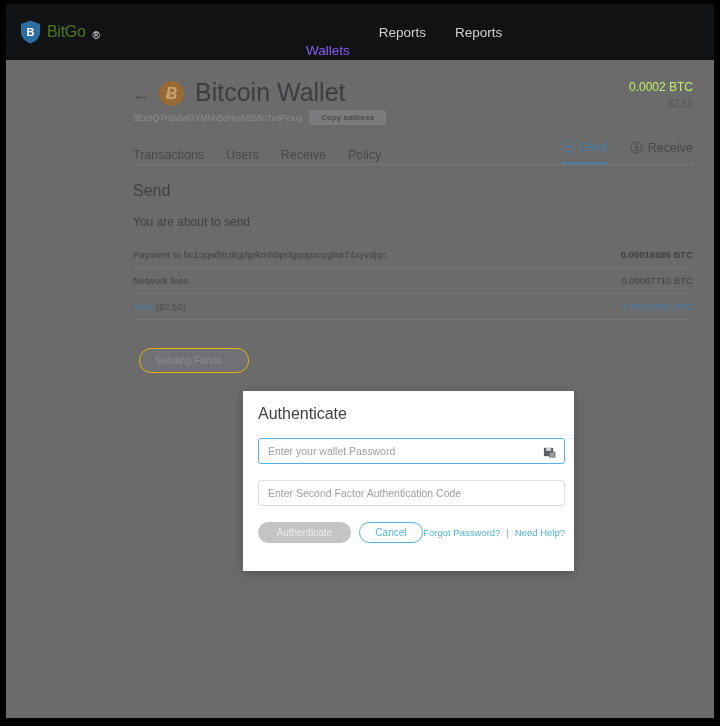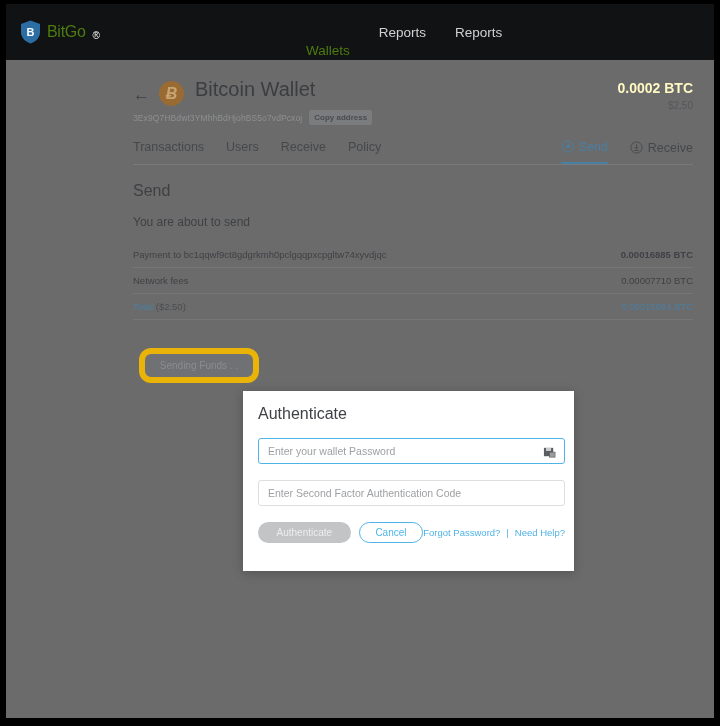--- a/index.html
+++ b/index.html
@@ -70,21 +70,21 @@
     display: flex;
     align-items: center;
     gap: 29px;
   }
   .navlink {
     font-size: 13.5px;
     color: #cfd2d4;
     cursor: pointer;
     white-space: nowrap;
   }
-  .navlink.active { color: #4d7c0f; margin-top: 37px; }
+  .navlink.active { color: #8b5cf6; margin-top: 37px; }
 
   
   .content {
     position: absolute;
     left: 0;
     top: 56px;
     width: 708px;
     height: 658px;
   }
   .wallet-head {
@@ -116,36 +116,35 @@
     font-weight: bold;
     display: flex;
     align-items: center;
     justify-content: center;
     font-style: italic;
   }
   .wallet-title {
     position: absolute;
     left: 62px;
     top: 4px;
-    font-size: 20px;
+    font-size: 25px;
     color: #3b3d41;
     font-weight: normal;
     white-space: nowrap;
   }
   .balance {
     position: absolute;
     right: 0;
     top: 6px;
     text-align: right;
   }
   .balance-main {
-    font-size: 14px;
-    color: #fef9c3;
-    white-space: nowrap;
-    font-weight: bold;
+    font-size: 12px;
+    color: #bef264;
+    white-space: nowrap;
   }
   .balance-sub {
     font-size: 10px;
     color: #55575b;
     margin-top: 4px;
   }
   .addr-row {
     position: absolute;
     left: 127px;
     top: 50px;
@@ -157,42 +156,42 @@
     font-size: 8.5px;
     color: #8d8f92;
     letter-spacing: 0.1px;
     white-space: nowrap;
   }
   .copy-addr {
     font-size: 8px;
     font-weight: bold;
     color: #4a4c50;
     background: #7b7c7e;
-    padding: 3px 5px;
+    padding: 3px 12px;
     border-radius: 2px;
     cursor: pointer;
     white-space: nowrap;
   }
 
   
   .tabs-row {
     position: absolute;
     left: 127px;
     top: 72px;
     width: 560px;
     height: 32px;
     border-bottom: 1px solid #78797c;
   }
   .tabs-left {
     position: absolute;
     left: 0;
     top: 0;
     display: flex;
     gap: 22px;
-    align-items: center;
+    align-items: flex-end;
     height: 30px;
   }
   .tab {
     font-size: 12.5px;
     color: #46484c;
     cursor: pointer;
     white-space: nowrap;
   }
   .tabs-right {
     position: absolute;
@@ -267,21 +266,21 @@
   .srow.total .val { color: #4a7fa4; }
 
   .sending-btn {
     position: absolute;
     left: 133px;
     top: 288px;
     width: 108px;
     height: 23px;
     border-radius: 12px;
     background: #707174;
-    border: 6px solid #eab308;
+    border: 1px solid #eab308;
     color: #8b8c8f;
     font-size: 10px;
     display: flex;
     align-items: center;
     justify-content: center;
     cursor: default;
     white-space: nowrap;
   }
 
   
@@ -479,21 +478,21 @@
       </div>
       <div class="srow">
         <span class="lbl">Network fees</span>
         <span class="val">0.00007710 BTC</span>
       </div>
       <div class="srow total">
         <span class="lbl">
           <span class="lbl-main">Total</span>
           <span class="lbl-usd">($2.50)</span>
         </span>
-        <span class="val">0.00015094 BTC</span>
+        <span class="val">0.00018382 BTC</span>
       </div>
     </div>
 
     <div class="sending-btn">Sending Funds . .</div>
 
     <div class="modal-backdrop">
       <div class="modal">
         <div class="modal-title">Authenticate</div>
 
         <div class="field pw">

